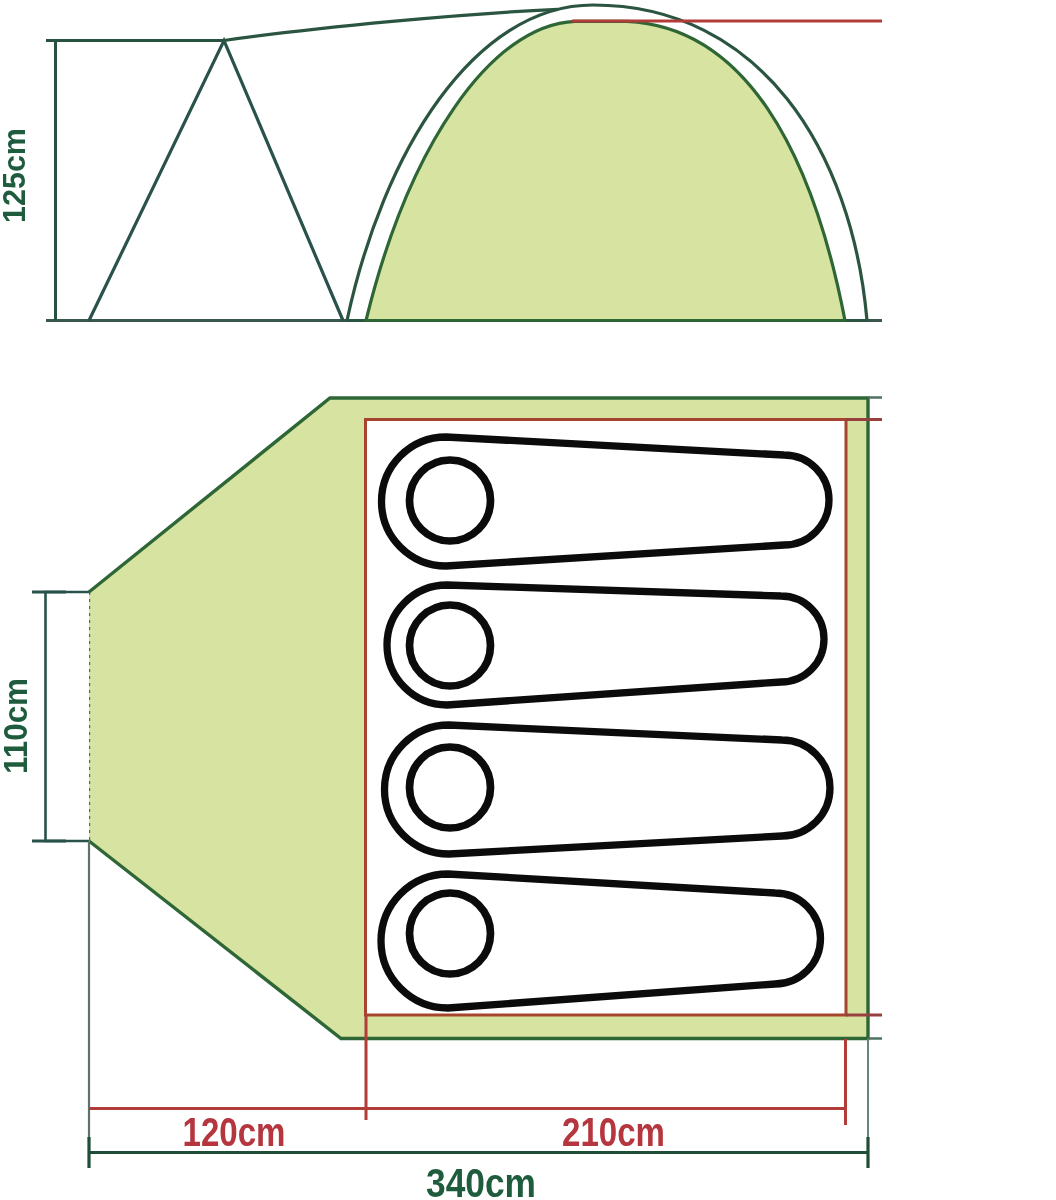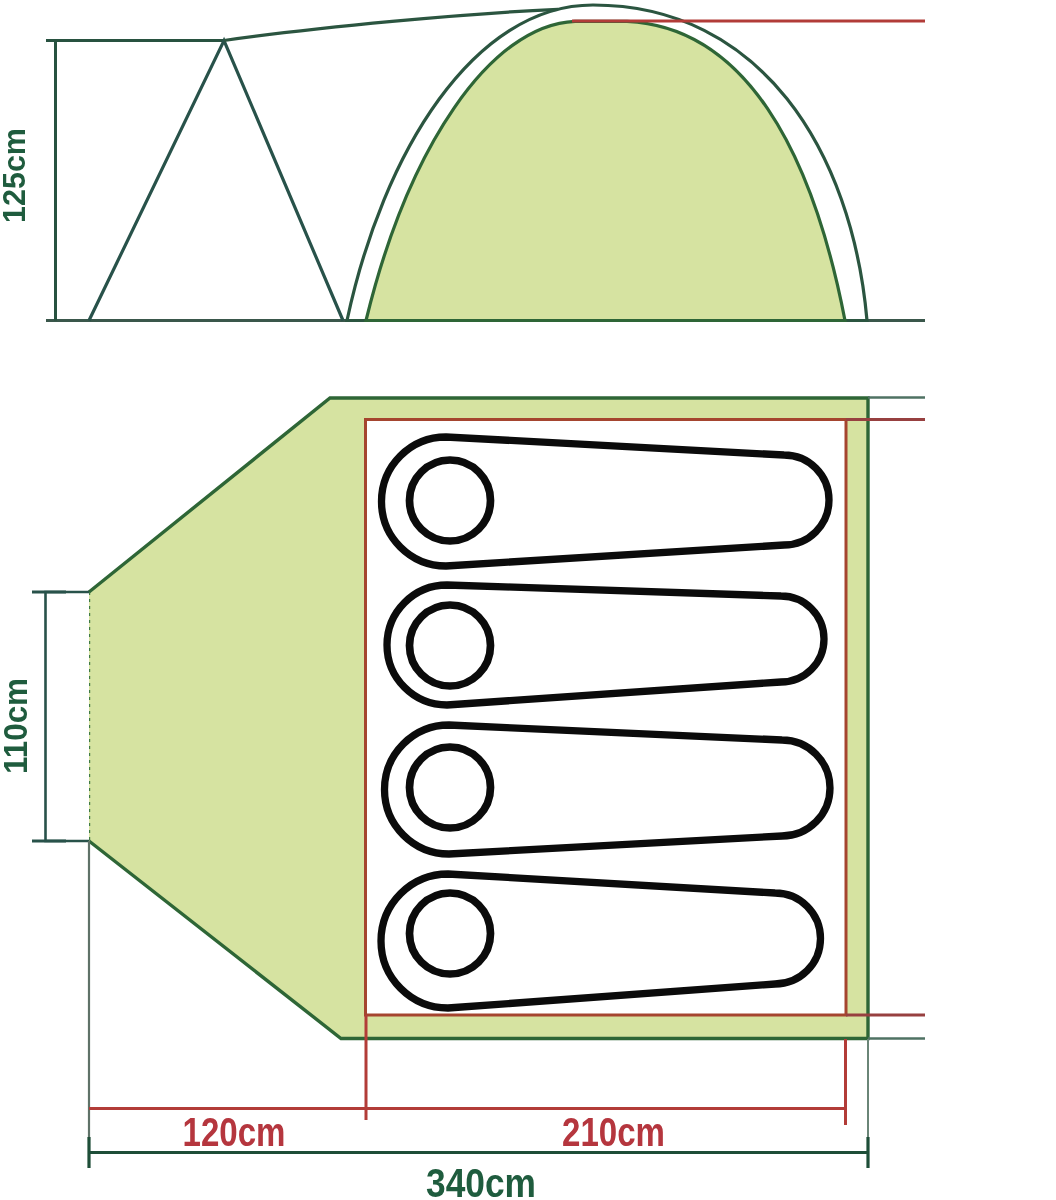--- a/index.html
+++ b/index.html
@@ -1,16 +1,16 @@
 <!DOCTYPE html>
 <html><head>
 <meta charset="utf-8">
 <style>
   html,body{margin:0;padding:0;background:#ffffff;}
-  .wrap{position:relative;width:882px;height:1200px;background:#ffffff;overflow:hidden;filter:blur(0.55px);padding-left:43px;}
+  .wrap{position:relative;width:882px;height:1200px;background:#ffffff;overflow:hidden;filter:blur(0.55px);}
   svg{position:absolute;top:0;left:0;}
   text{font-family:"Liberation Sans",sans-serif;font-weight:bold;}
 </style>
 </head>
 <body>
 <div class="wrap">
 <svg width="1056" height="1200" viewBox="0 0 1056 1200">
   <g>
 
     <line x1="46" y1="320.5" x2="1018" y2="320.5" stroke="#3a574b" stroke-width="3"></line>

